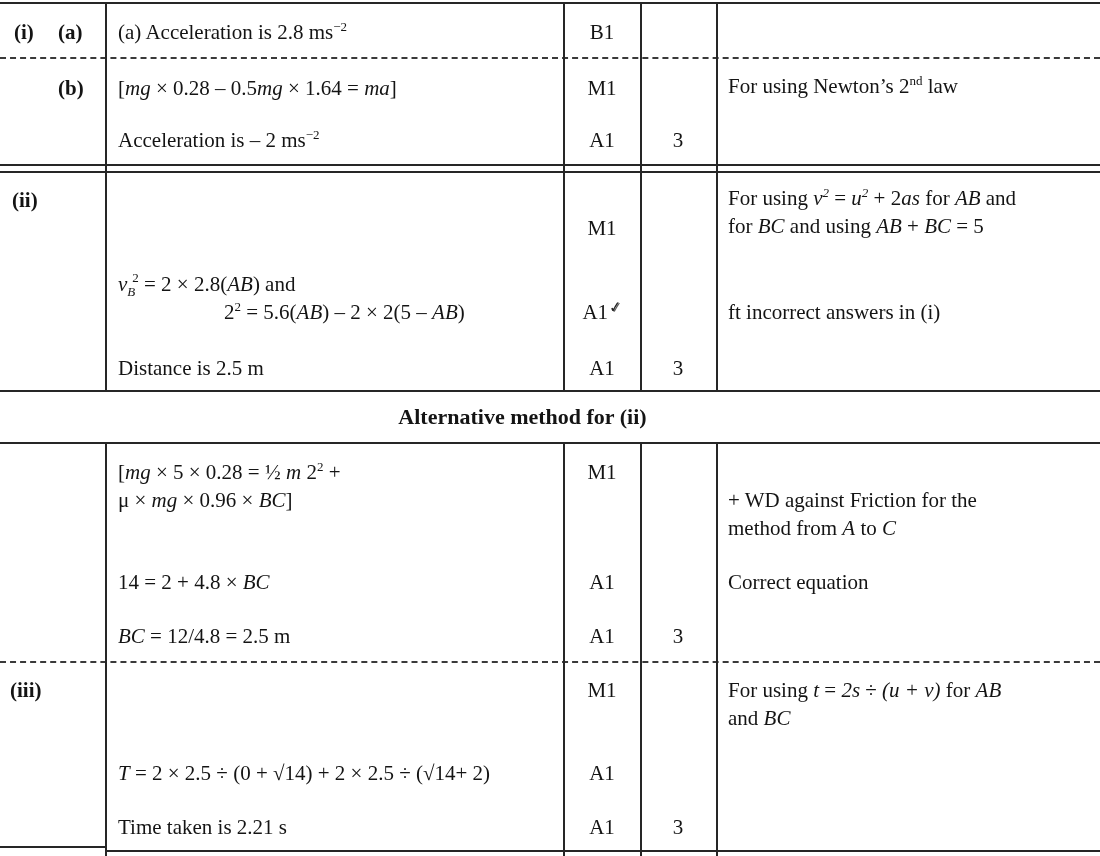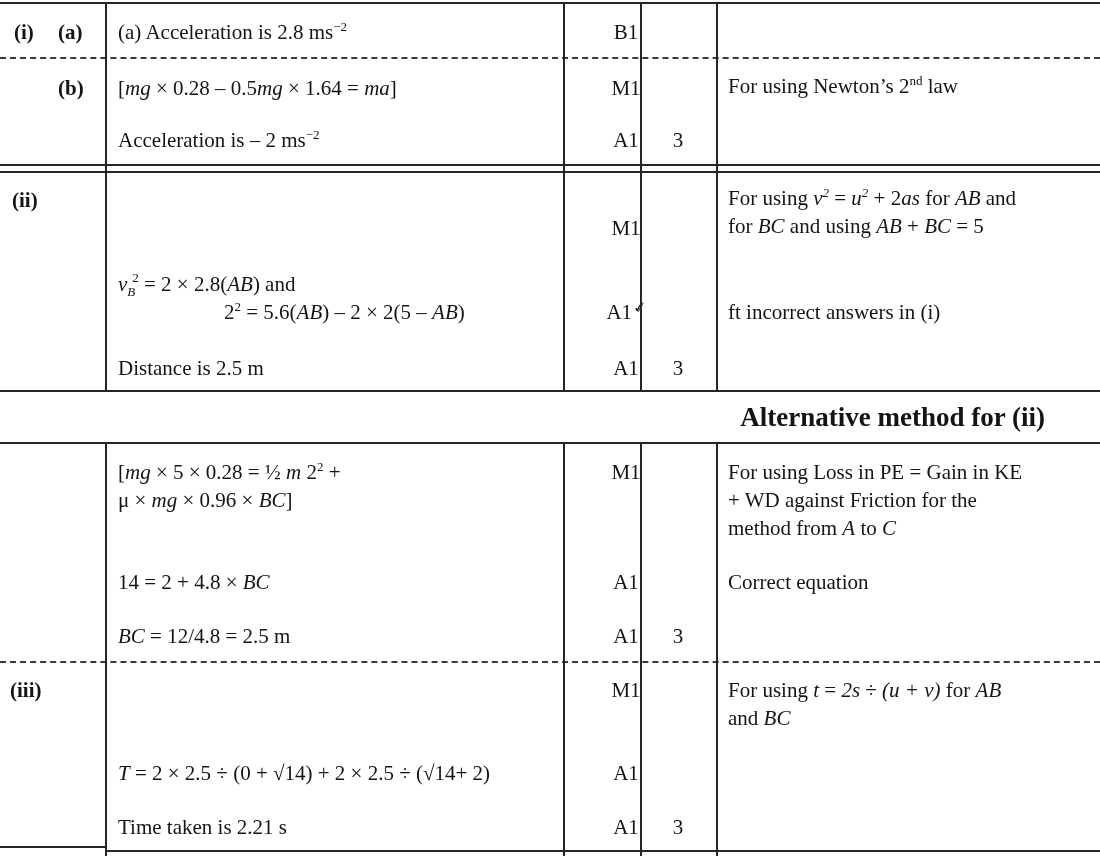--- a/index.html
+++ b/index.html
@@ -9,23 +9,23 @@
     height: 856px;
     background: #ffffff;
     font-family: "Liberation Serif", "DejaVu Serif", serif;
     font-size: 21px;
     color: #141414;
     overflow: hidden;
   }
   .txt { position: absolute; white-space: nowrap; line-height: 28px; }
   .b { font-weight: bold; }
   .right { text-align: left; }
-  .markcell { left: 565px; width: 74px; text-align: center; padding-left: 24px; }
+  .markcell { left: 565px; width: 74px; text-align: center; }
   .totcell  { left: 642px; width: 72px; text-align: center; }
-  .hdr { left: 0; width: 1045px; text-align: right; font-weight: bold; font-size: 27px; }
+  .hdr { left: 0; width: 1045px; text-align: center; font-weight: bold; font-size: 22px; }
   .hl { position: absolute; height: 2px; background: #262626; }
   .hd { position: absolute; height: 0; border-top: 2px dashed #3a3a3a; }
   .vl { position: absolute; width: 2px; background: #262626; }
   .seg-i   { font-style: italic; }
   .seg-sup { font-size: 13px; position: relative; top: -8px; }
   .seg-supi{ font-size: 13px; position: relative; top: -8px; font-style: italic; }
   .seg-supb{ font-size: 13px; position: relative; top: -9px; margin-left: -3px; }
   .seg-subi{ font-size: 13px; position: relative; top: 5px; font-style: italic; }
   .seg-tick{
     font-family: "DejaVu Sans", sans-serif;
@@ -81,21 +81,20 @@
   <div class="txt" style="left:728px;top:298px"><span>ft incorrect answers in (i)</span></div>
   <div class="txt" style="left:118px;top:354px"><span>Distance is 2.5 m</span></div>
   <div class="txt markcell" style="top:354px">A1</div>
   <div class="txt totcell" style="top:354px">3</div>
 
   <div class="txt hdr" style="top:403px">Alternative method for (ii)</div>
 
   <div class="txt" style="left:118px;top:458px"><span>[</span><span class="seg-i">mg</span><span> × 5 × 0.28 = ½ </span><span class="seg-i">m</span><span> 2</span><span class="seg-sup">2</span><span> +</span></div>
   <div class="txt right" style="left:118px;width:430px;top:486px"><span>μ × </span><span class="seg-i">mg</span><span> × 0.96 × </span><span class="seg-i">BC</span><span>]</span></div>
   <div class="txt markcell" style="top:458px">M1</div>
-  <div class="txt" style="left:728px;top:458px"><span>For using Loss in PE = Gain in KE</span></div>
   <div class="txt" style="left:728px;top:486px"><span>+ WD against Friction for the</span></div>
   <div class="txt" style="left:728px;top:514px"><span>method from </span><span class="seg-i">A</span><span> to </span><span class="seg-i">C</span></div>
   <div class="txt" style="left:118px;top:568px"><span>14 = 2 + 4.8 × </span><span class="seg-i">BC</span></div>
   <div class="txt markcell" style="top:568px">A1</div>
   <div class="txt" style="left:728px;top:568px"><span>Correct equation</span></div>
   <div class="txt" style="left:118px;top:622px"><span class="seg-i">BC</span><span> = 12/4.8 = 2.5 m</span></div>
   <div class="txt markcell" style="top:622px">A1</div>
   <div class="txt totcell" style="top:622px">3</div>
 
   <div class="txt b" style="left:10px;top:676px">(iii)</div>

